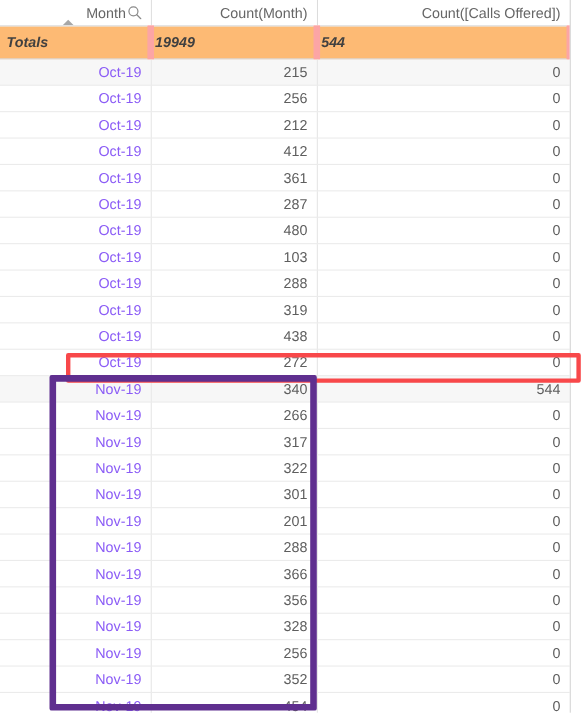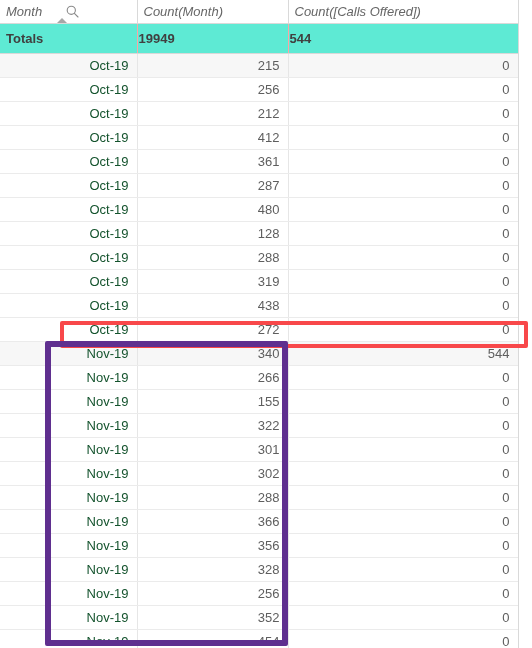--- a/index.html
+++ b/index.html
@@ -47,64 +47,64 @@
     border-right: 1px solid #d9d9d9;
     position: relative;
     white-space: nowrap;
     overflow: hidden;
   }
   thead th.last { border-right: 1px solid #000000; }
 
   .hdr-inner {
     display: flex;
     align-items: center;
-    justify-content: flex-start;
-    gap: 24px;
+    justify-content: flex-end;
+    gap: 1px;
     height: 23px;
-    font-style: italic;
   }
   .hdr-label { line-height: 23px; }
 
   .search-icon svg { display: block; }
 
   .sort-caret {
     position: absolute;
     left: 57px;
     bottom: 0px;
     width: 0;
     height: 0;
     border-left: 5px solid transparent;
     border-right: 5px solid transparent;
     border-bottom: 5px solid #a7a7a7;
   }
 
   tbody tr.totals-row td {
     height: 27px;
     font-weight: bold;
     color: #404040;
-    background: #5eead4;
+    background: #fdba74;
     border-top: 1px solid #d9d9d9;
     border-bottom: 1px solid #d9d9d9;
-    border-right: 1px solid #fca5a5;
+    border-right: 6px solid #fca5a5;
+    font-style: italic;
   }
   tbody tr.totals-row td.tot-label { text-align: left; padding-left: 6px; }
 
   tbody tr.data-row td {
     height: 23px;
     padding: 0 8px 0 6px;
     text-align: right;
     vertical-align: middle;
     border-bottom: 1px solid #ebebeb;
     border-right: 1px solid #e6e6e6;
     color: #5e5e5e;
     white-space: nowrap;
     overflow: hidden;
   }
   tbody tr.data-row.shaded td { background: #f7f7f7; }
-  tbody tr.data-row td.col-month { color: #14532d; }
+  tbody tr.data-row td.col-month { color: #8b5cf6; }
 
   
   .cursor {
     position: absolute;
     left: 24px;
     top: -2px;
     width: 20px;
     height: 20px;
     pointer-events: none;
   }
@@ -223,21 +223,21 @@
           <td class="col-skill">287</td>
           <td class="col-calls">0</td>
         </tr>
         <tr class="data-row">
           <td class="col-month">Oct-19</td>
           <td class="col-skill">480</td>
           <td class="col-calls">0</td>
         </tr>
         <tr class="data-row">
           <td class="col-month">Oct-19</td>
-          <td class="col-skill">128</td>
+          <td class="col-skill">103</td>
           <td class="col-calls">0</td>
         </tr>
         <tr class="data-row">
           <td class="col-month">Oct-19</td>
           <td class="col-skill">288</td>
           <td class="col-calls">0</td>
         </tr>
         <tr class="data-row">
           <td class="col-month">Oct-19</td>
           <td class="col-skill">319</td>
@@ -258,36 +258,36 @@
           <td class="col-skill">340</td>
           <td class="col-calls">544</td>
         </tr>
         <tr class="data-row">
           <td class="col-month">Nov-19</td>
           <td class="col-skill">266</td>
           <td class="col-calls">0</td>
         </tr>
         <tr class="data-row">
           <td class="col-month">Nov-19</td>
-          <td class="col-skill">155</td>
+          <td class="col-skill">317</td>
           <td class="col-calls">0</td>
         </tr>
         <tr class="data-row">
           <td class="col-month">Nov-19</td>
           <td class="col-skill">322</td>
           <td class="col-calls">0</td>
         </tr>
         <tr class="data-row">
           <td class="col-month">Nov-19</td>
           <td class="col-skill">301</td>
           <td class="col-calls">0</td>
         </tr>
         <tr class="data-row">
           <td class="col-month">Nov-19</td>
-          <td class="col-skill">302</td>
+          <td class="col-skill">201</td>
           <td class="col-calls">0</td>
         </tr>
         <tr class="data-row">
           <td class="col-month">Nov-19</td>
           <td class="col-skill">288</td>
           <td class="col-calls">0</td>
         </tr>
         <tr class="data-row">
           <td class="col-month">Nov-19</td>
           <td class="col-skill">366</td>

